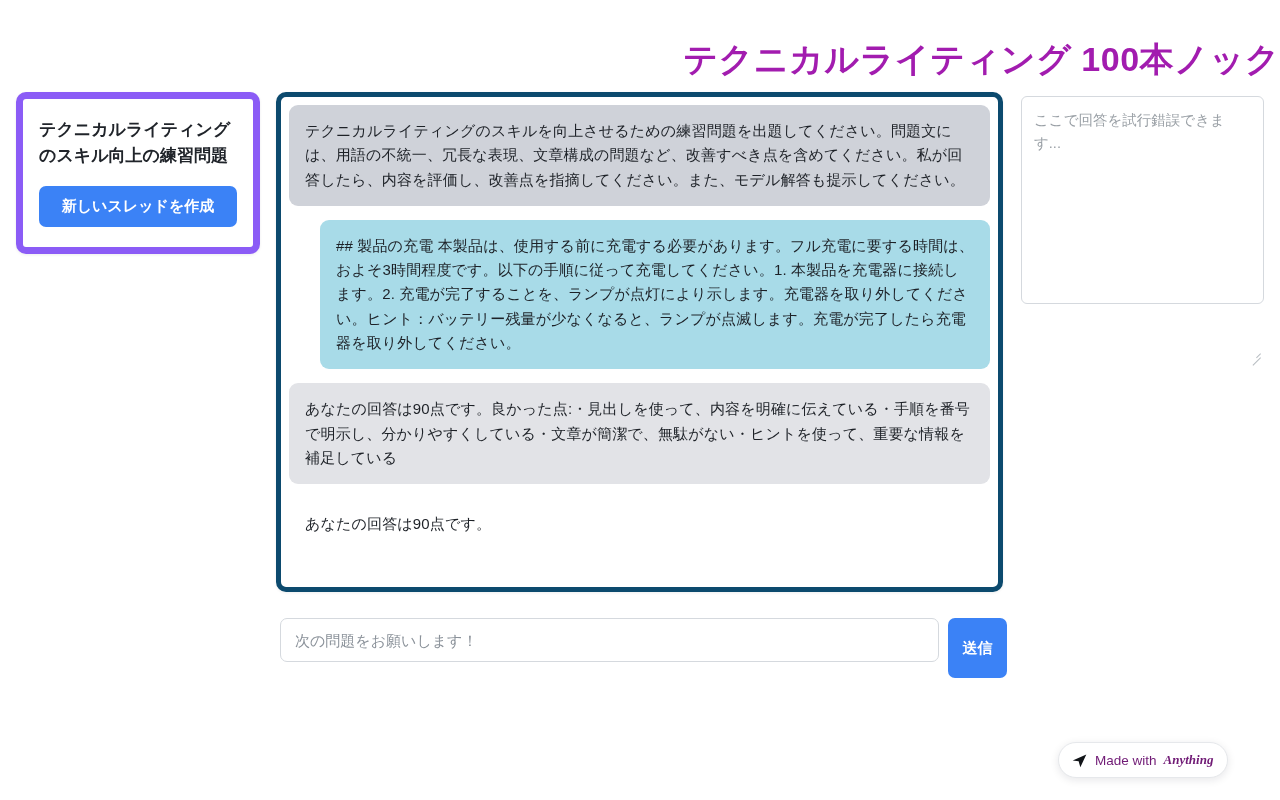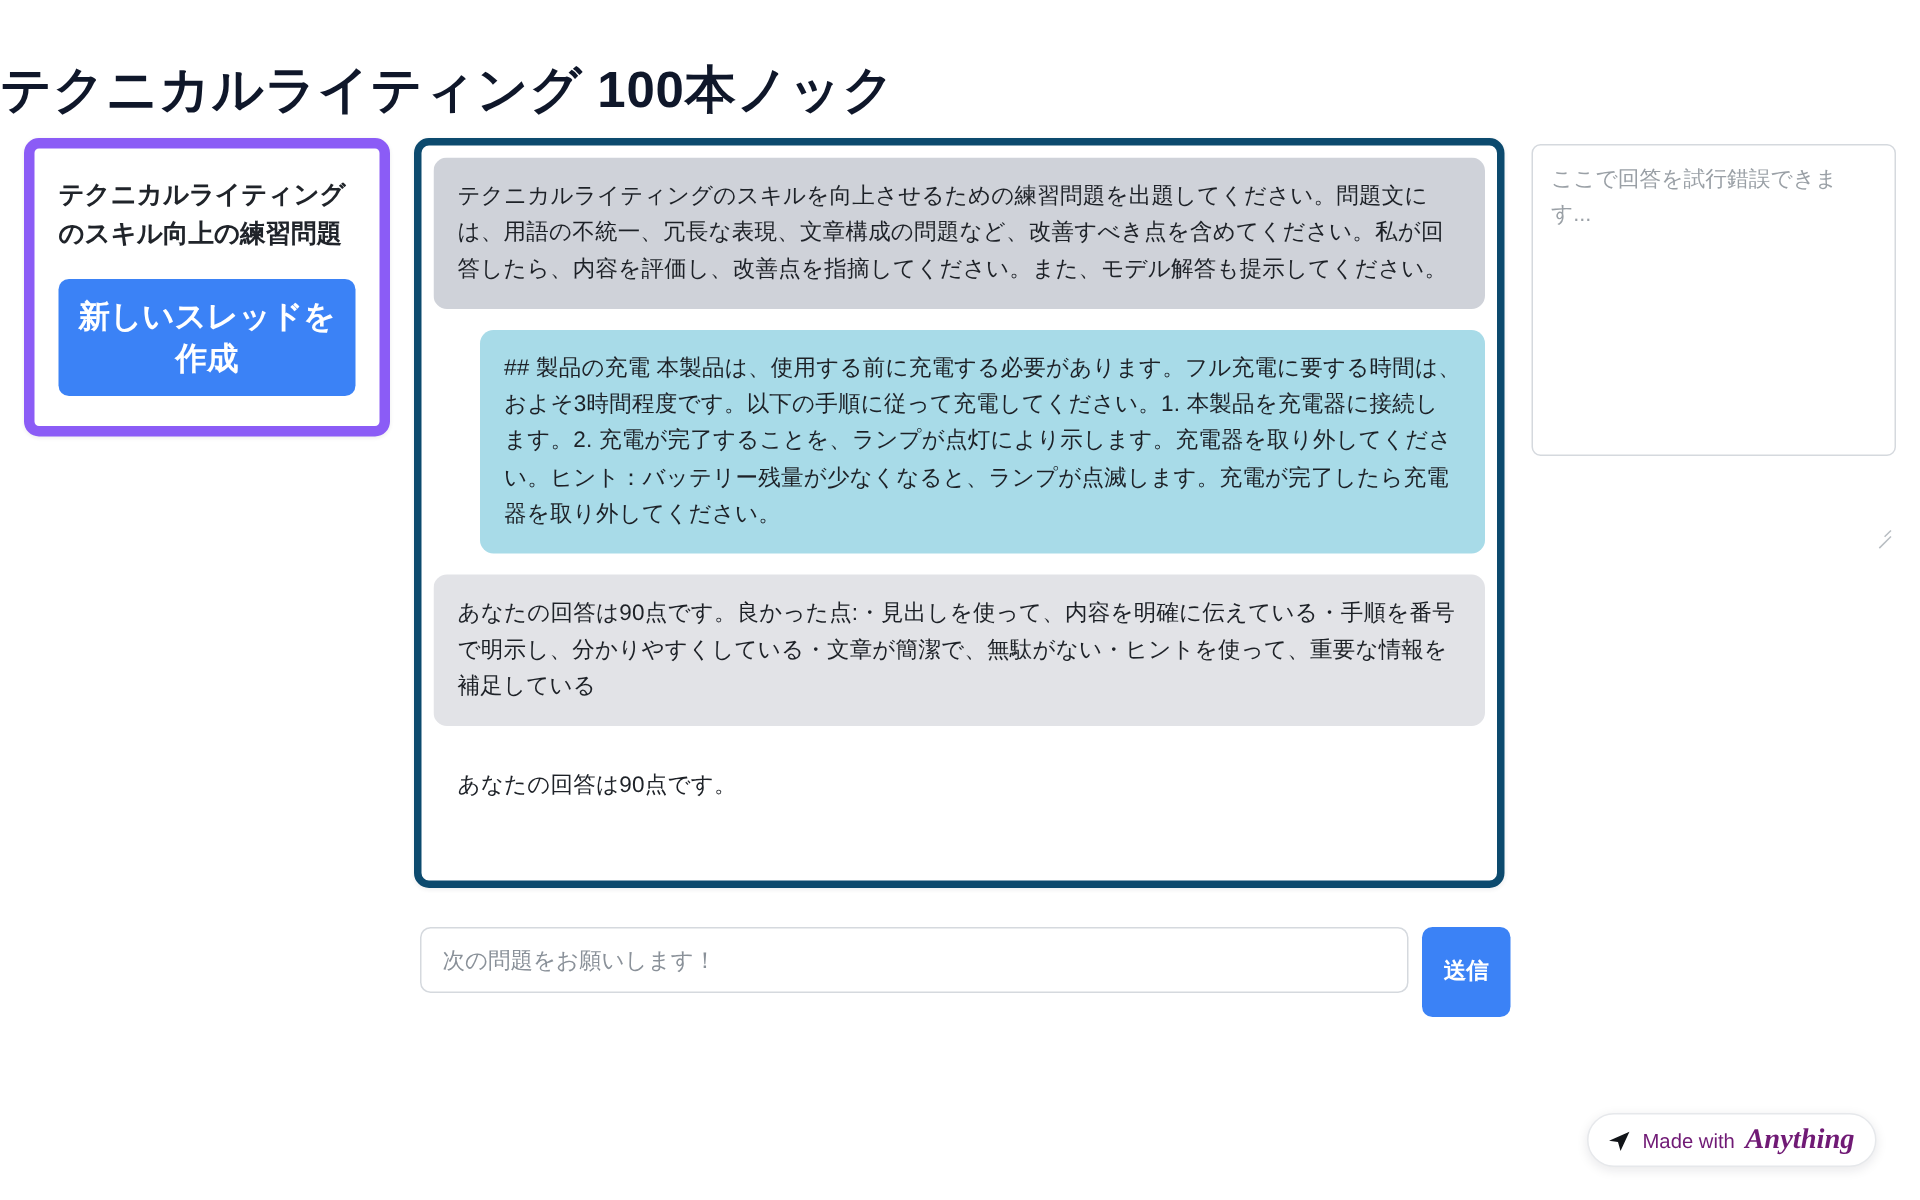--- a/index.html
+++ b/index.html
@@ -19,25 +19,25 @@
     width: 1280px;
     height: 800px;
   }
 
   
   .page-title {
     position: absolute;
     top: 14px;
     left: 0;
     width: 1280px;
-    text-align: left;
+    text-align: right;
     font-size: 34px;
     font-weight: 700;
     letter-spacing: 0.5px;
-    color: #0f172a;
+    color: #a21caf;
     white-space: nowrap;
   }
 
   
   .sidebar {
     position: absolute;
     left: 16px;
     top: 92px;
     width: 244px;
     background: #ffffff;
@@ -52,21 +52,21 @@
     line-height: 1.55;
     color: #20242a;
     margin: 0 0 16px 0;
   }
   .new-thread-btn {
     display: block;
     width: 100%;
     padding: 11px 10px;
     background: #3b82f6;
     color: #ffffff;
-    font-size: 21px;
+    font-size: 15px;
     font-weight: 700;
     text-align: center;
     border: none;
     border-radius: 7px;
     cursor: pointer;
     font-family: inherit;
   }
 
   
   .chat-panel {
@@ -199,21 +199,21 @@
   }
   .made-with .mw-icon {
     width: 17px;
     height: 17px;
     display: inline-block;
   }
   .made-with .mw-brand {
     font-family: "Liberation Serif", "DejaVu Serif", serif;
     font-style: italic;
     font-weight: 700;
-    font-size: 19px;
+    font-size: 13px;
   }
 </style>
 </head>
 <body>
 
 <div id="app">
 
   <h1 class="page-title">テクニカルライティング 100本ノック</h1>
 
   <div class="sidebar">

